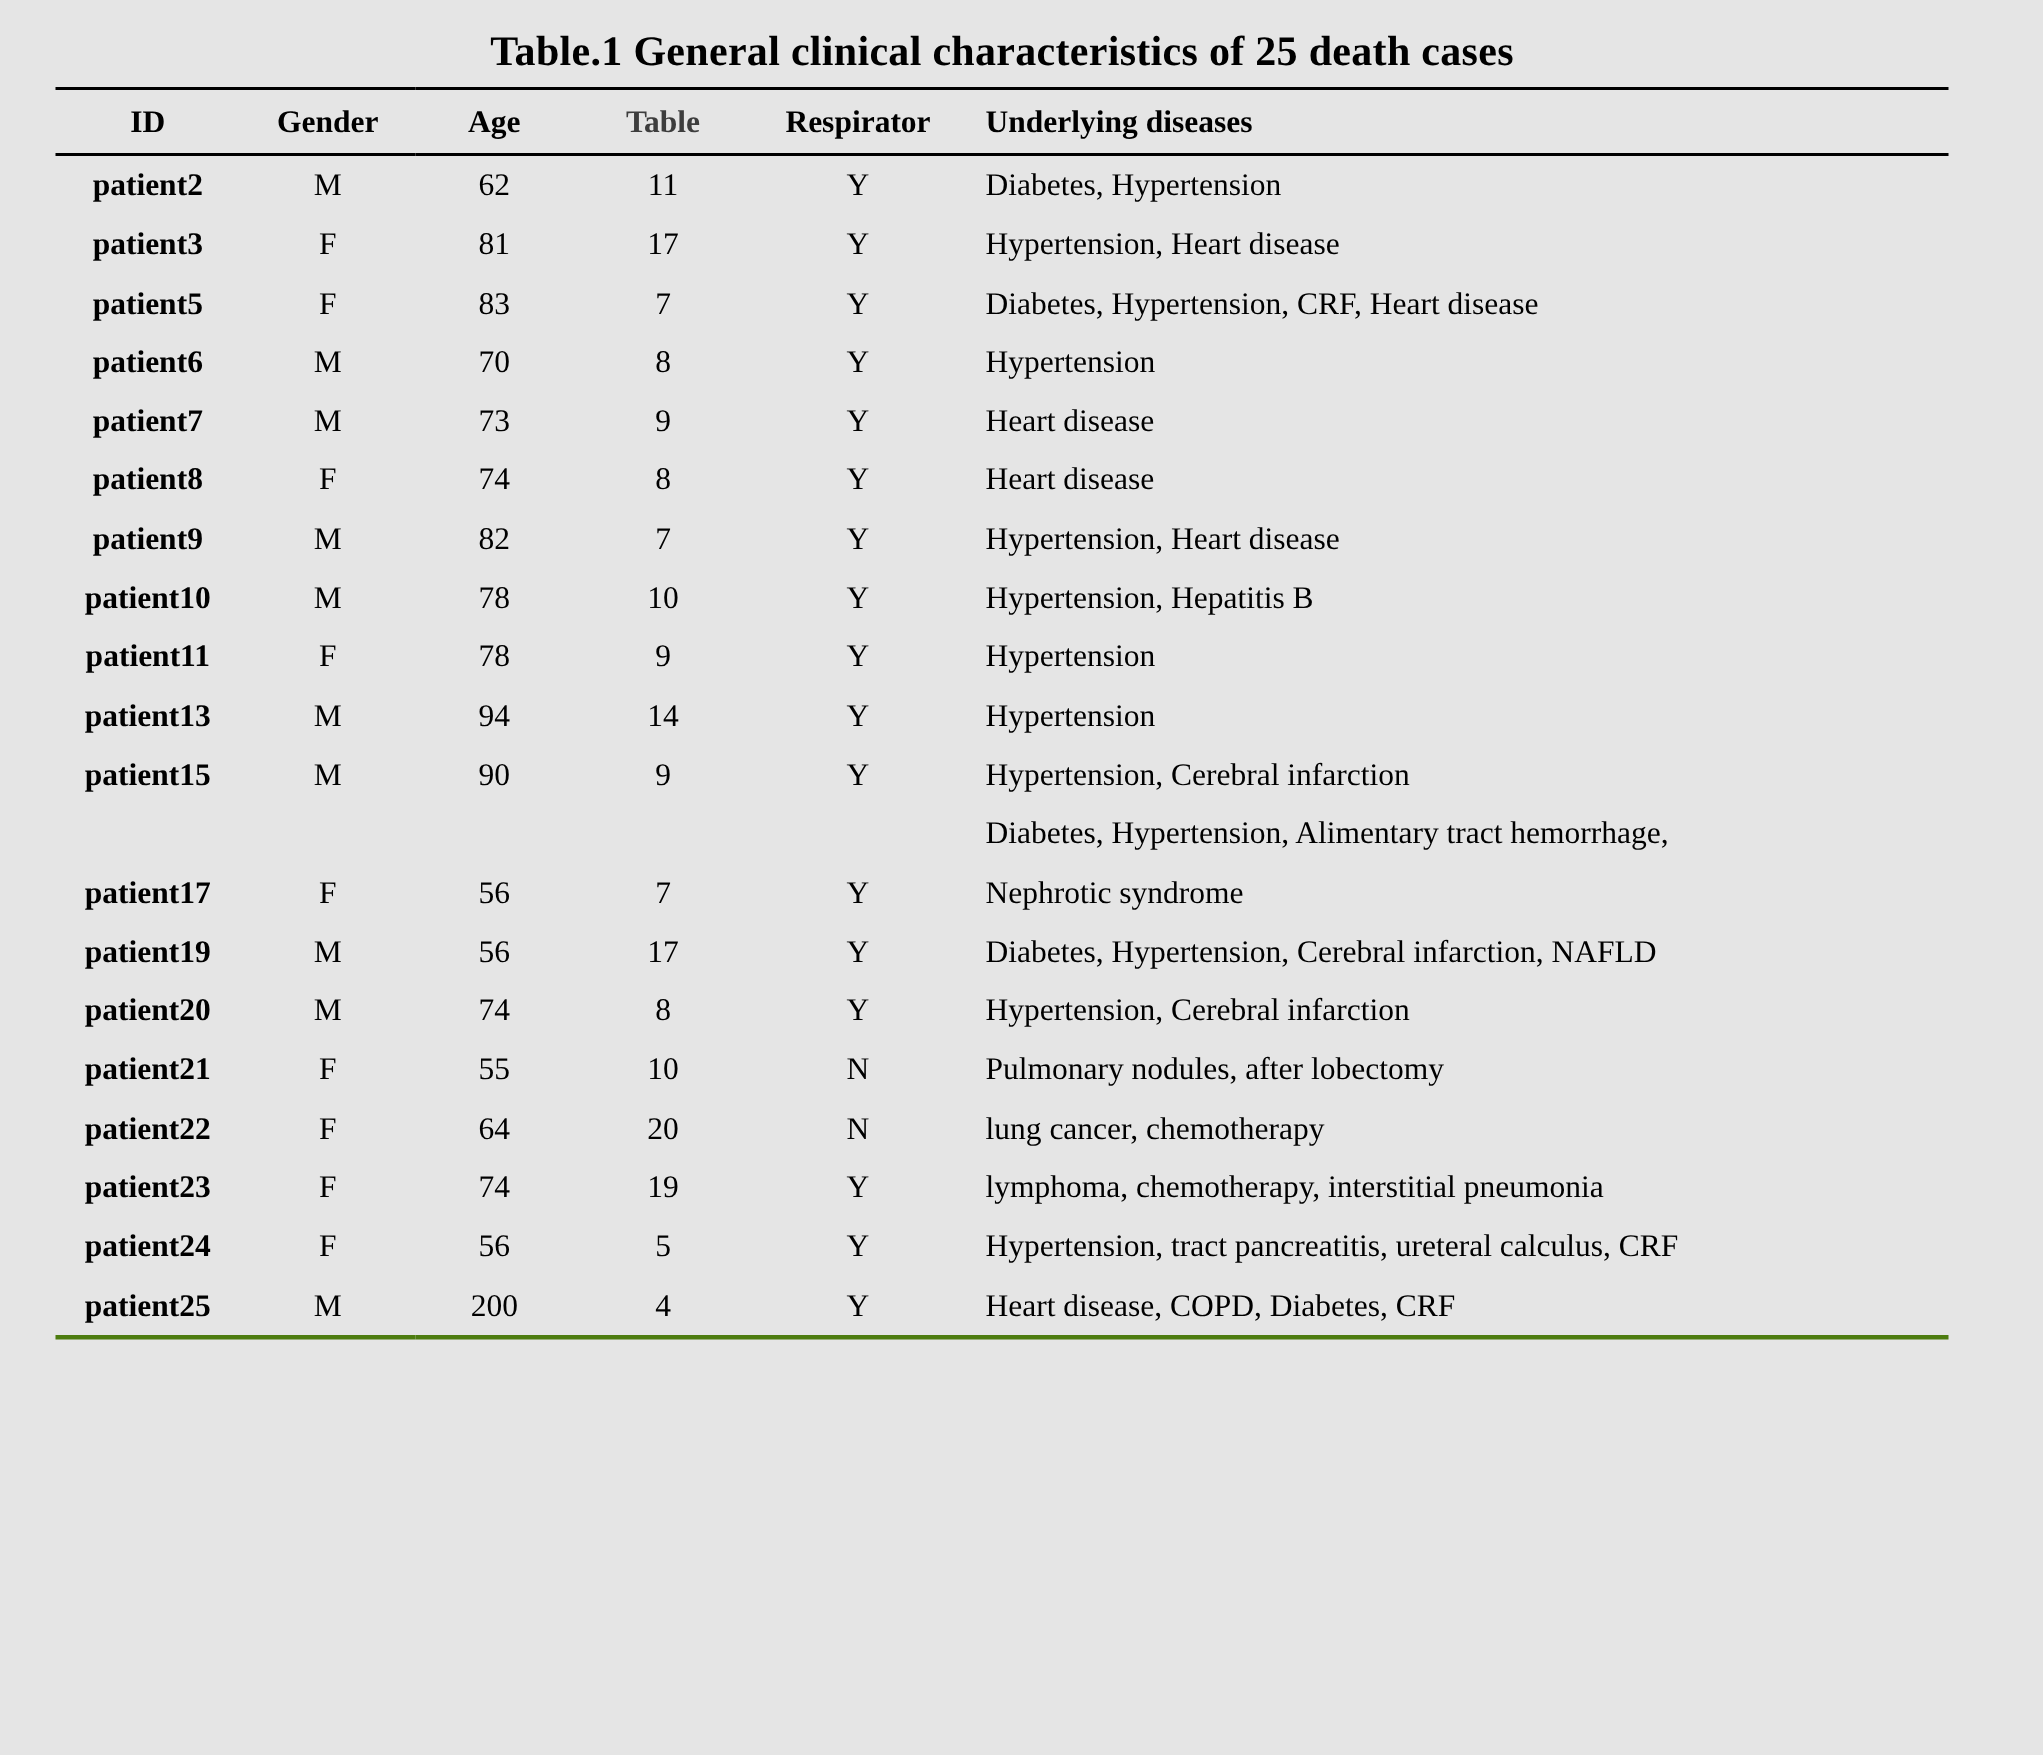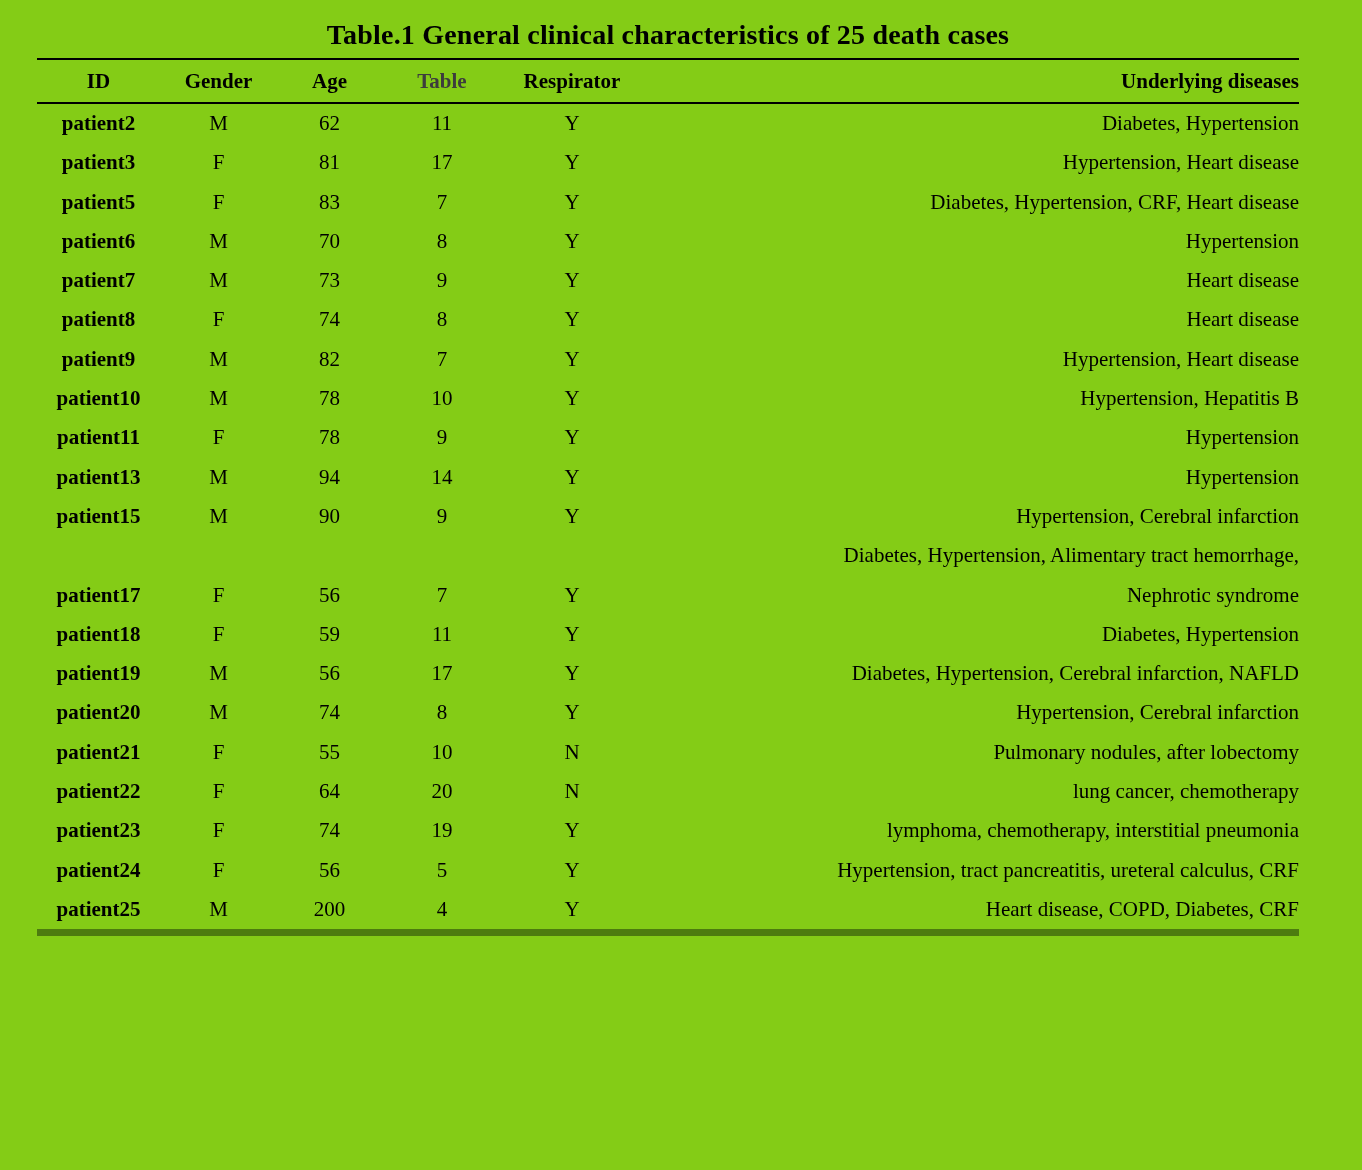--- a/index.html
+++ b/index.html
@@ -4,21 +4,21 @@
 <style>
   html, body {
     margin: 0;
     padding: 0;
     background: #ffffff;
   }
   .page {
     position: relative;
     width: 1362px;
     height: 1170px;
-    background: #84cc16;
+    background: #e5e5e5;
     font-family: "Liberation Serif", "DejaVu Serif", serif;
     color: #000000;
     overflow: hidden;
   }
   .content {
     margin-left: 37px;
     width: 1262px;
   }
   .table-title {
     height: 46px;
@@ -28,21 +28,21 @@
     font-size: 28px;
     font-weight: bold;
     color: #000000;
     letter-spacing: 0.2px;
   }
   table.clinical {
     width: 1262px;
     border-collapse: collapse;
     table-layout: fixed;
     border-top: 2px solid #000000;
-    border-bottom: 7px solid #4d7c0f;
+    border-bottom: 3px solid #4d7c0f;
   }
   col.c-id        { width: 123px; }
   col.c-gender    { width: 117px; }
   col.c-age       { width: 105px; }
   col.c-course    { width: 120px; }
   col.c-resp      { width: 140px; }
   col.c-diseases  { width: 657px; }
 
   thead tr {
     border-bottom: 2px solid #000000;
@@ -50,21 +50,21 @@
   th {
     height: 42px;
     font-size: 21px;
     font-weight: bold;
     text-align: center;
     vertical-align: middle;
     padding: 0;
     color: #000000;
   }
   th.left, td.left {
-    text-align: right;
+    text-align: left;
     padding-left: 15px;
   }
   td {
     height: 39.3px;
     line-height: 39.3px;
     font-size: 21px;
     text-align: center;
     vertical-align: middle;
     padding: 0;
     color: #000000;
@@ -222,30 +222,20 @@
     <td>F</td>
     <td>56</td>
     <td>7</td>
     <td>Y</td>
     <td class="left">
               <div>Diabetes, Hypertension, Alimentary tract hemorrhage,</div>
               <div>Nephrotic syndrome</div>
             </td>
   </tr>
           <tr>
-    <td class="cell-id">patient18</td>
-    <td>F</td>
-    <td>59</td>
-    <td>11</td>
-    <td>Y</td>
-    <td class="left">
-              <div>Diabetes, Hypertension</div>
-            </td>
-  </tr>
-          <tr>
     <td class="cell-id">patient19</td>
     <td>M</td>
     <td>56</td>
     <td>17</td>
     <td>Y</td>
     <td class="left">
               <div>Diabetes, Hypertension, Cerebral infarction, NAFLD</div>
             </td>
   </tr>
           <tr>

